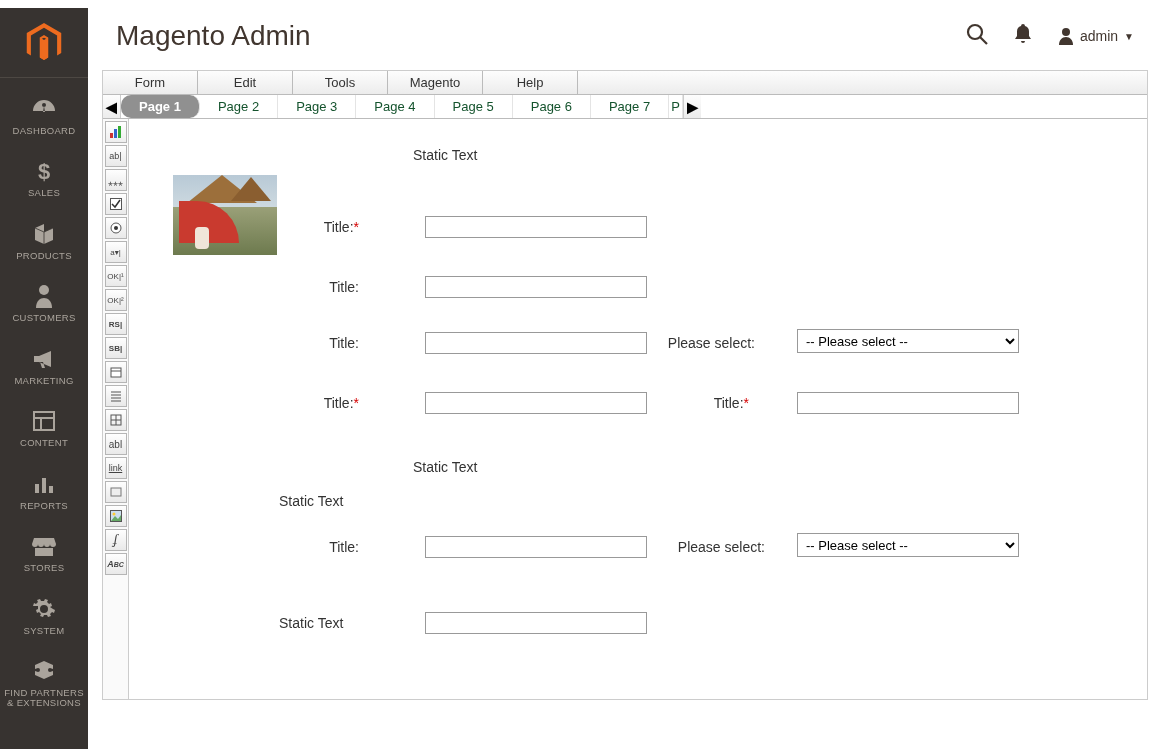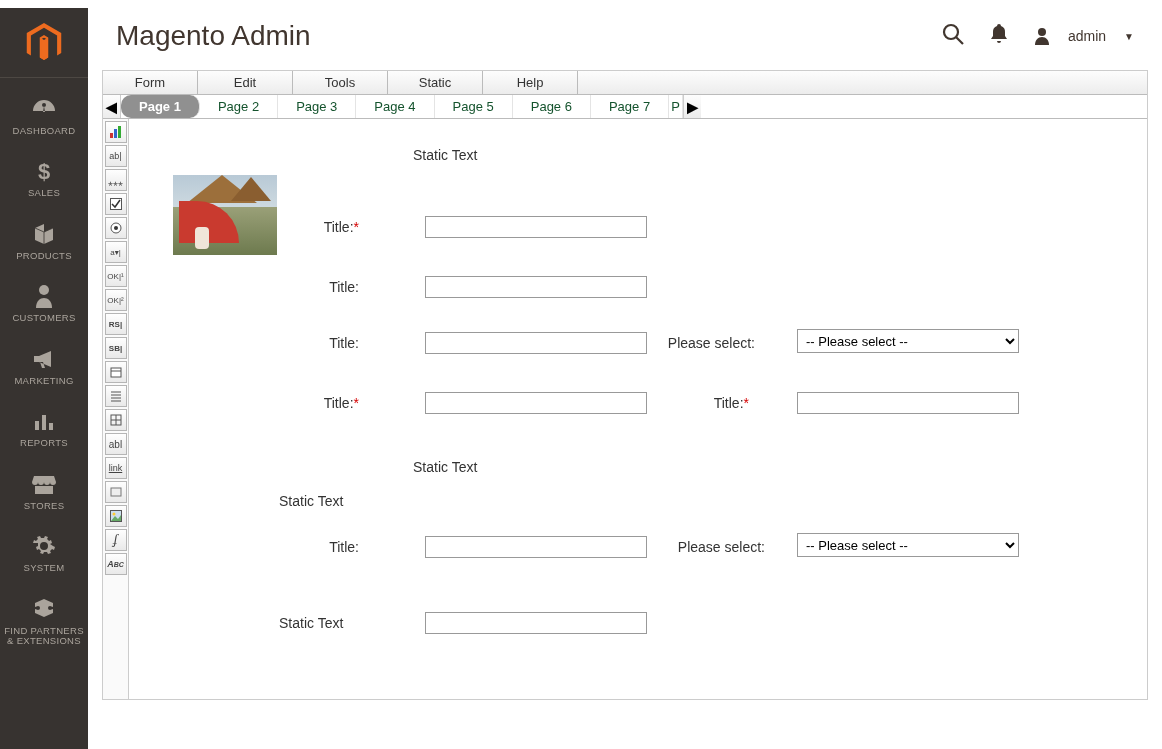--- a/index.html
+++ b/index.html
@@ -13,21 +13,21 @@
 .nav-item { display: flex; flex-direction: column; align-items: center; padding: 10px 4px 12px; cursor: pointer; }
 .nav-item-icon { font-size: 22px; color: #aaa49c; margin-bottom: 4px; height: 26px; display: flex; align-items: center; justify-content: center; }
 .nav-item-label { font-size: 9.5px; color: #aaa49c; text-align: center; letter-spacing: 0.3px; line-height: 1.1; }
 
 
 .main { margin-left: 88px; height: 100vh; display: flex; flex-direction: column; }
 .header { display: flex; align-items: center; justify-content: space-between; padding: 20px 28px 18px; }
 .page-title { font-size: 28px; font-weight: 400; color: #41362f; }
 .header-tools { display: flex; align-items: center; gap: 26px; }
 .search-icn, .bell-icn { font-size: 20px; color: #41362f; cursor: pointer; }
-.user-box { display: flex; align-items: center; gap: 18px; cursor: pointer; color: #41362f; font-size: 14px; }
+.user-box { display: flex; align-items: center; gap: 6px; cursor: pointer; color: #41362f; font-size: 14px; }
 .user-box .caret { font-size: 10px; }
 
 
 .fb-wrap { margin: 0 14px 14px; border: 1px solid #ccc; height: 630px; display: flex; flex-direction: column; }
 .fb-menubar { height: 24px; background: linear-gradient(#fdfdfd,#ececec); border-bottom: 1px solid #bbb; display: flex; }
 .fb-menu-btn { width: 95px; text-align: center; line-height: 23px; font-size: 13px; color: #333; border-right: 1px solid #bbb; cursor: pointer; }
 
 .fb-tabbar { height: 24px; background: #fff; border-bottom: 1px solid #bbb; display: flex; align-items: stretch; }
 .fb-arrow { width: 18px; display: flex; align-items: center; justify-content: center; font-size: 14px; font-weight: bold; cursor: pointer; background: linear-gradient(#fdfdfd,#ececec); border-right: 1px solid #ccc; }
 .fb-arrow.right { border-left: 1px solid #ccc; border-right: none; margin-left: auto; }
@@ -114,20 +114,30 @@
         </div>
       <div class="nav-item-label">CUSTOMERS</div>
     </div>
     <div class="nav-item">
       <div class="nav-item-icon">
           <svg width="24" height="20" viewBox="0 0 24 20">
             <path fill="#aaa49c" d="M2 7h5l12-5v16L7 13H2z M8 13l2 6h3l-2-6z"></path>
           </svg>
         </div>
       <div class="nav-item-label">MARKETING</div>
+    </div>
+    <div class="nav-item">
+      <div class="nav-item-icon">
+          <svg width="22" height="20" viewBox="0 0 22 20">
+            <rect x="1" y="1" width="20" height="18" fill="none" stroke="#aaa49c" stroke-width="2"></rect>
+            <line x1="1" y1="7" x2="21" y2="7" stroke="#aaa49c" stroke-width="2"></line>
+            <line x1="8" y1="7" x2="8" y2="19" stroke="#aaa49c" stroke-width="2"></line>
+          </svg>
+        </div>
+      <div class="nav-item-label">CONTENT</div>
     </div>
     <div class="nav-item">
       <div class="nav-item-icon">
           <svg width="22" height="20" viewBox="0 0 22 20">
             <rect x="2" y="10" width="4" height="9" fill="#aaa49c"></rect>
             <rect x="9" y="4" width="4" height="15" fill="#aaa49c"></rect>
             <rect x="16" y="12" width="4" height="7" fill="#aaa49c"></rect>
           </svg>
         </div>
       <div class="nav-item-label">REPORTS</div>
@@ -180,21 +190,21 @@
         <span class="caret">▼</span>
       </span>
     </div>
   </div>
 
   <div class="fb-wrap">
     <div class="fb-menubar">
       <div class="fb-menu-btn">Form</div>
       <div class="fb-menu-btn">Edit</div>
       <div class="fb-menu-btn">Tools</div>
-      <div class="fb-menu-btn">Static</div>
+      <div class="fb-menu-btn">Magento</div>
       <div class="fb-menu-btn">Help</div>
     </div>
 
     <div class="fb-tabbar">
       <div class="fb-arrow">◀</div>
       <div class="fb-tab active">Page 1</div>
       <div class="fb-tab">Page 2</div>
       <div class="fb-tab">Page 3</div>
       <div class="fb-tab">Page 4</div>
       <div class="fb-tab">Page 5</div>

